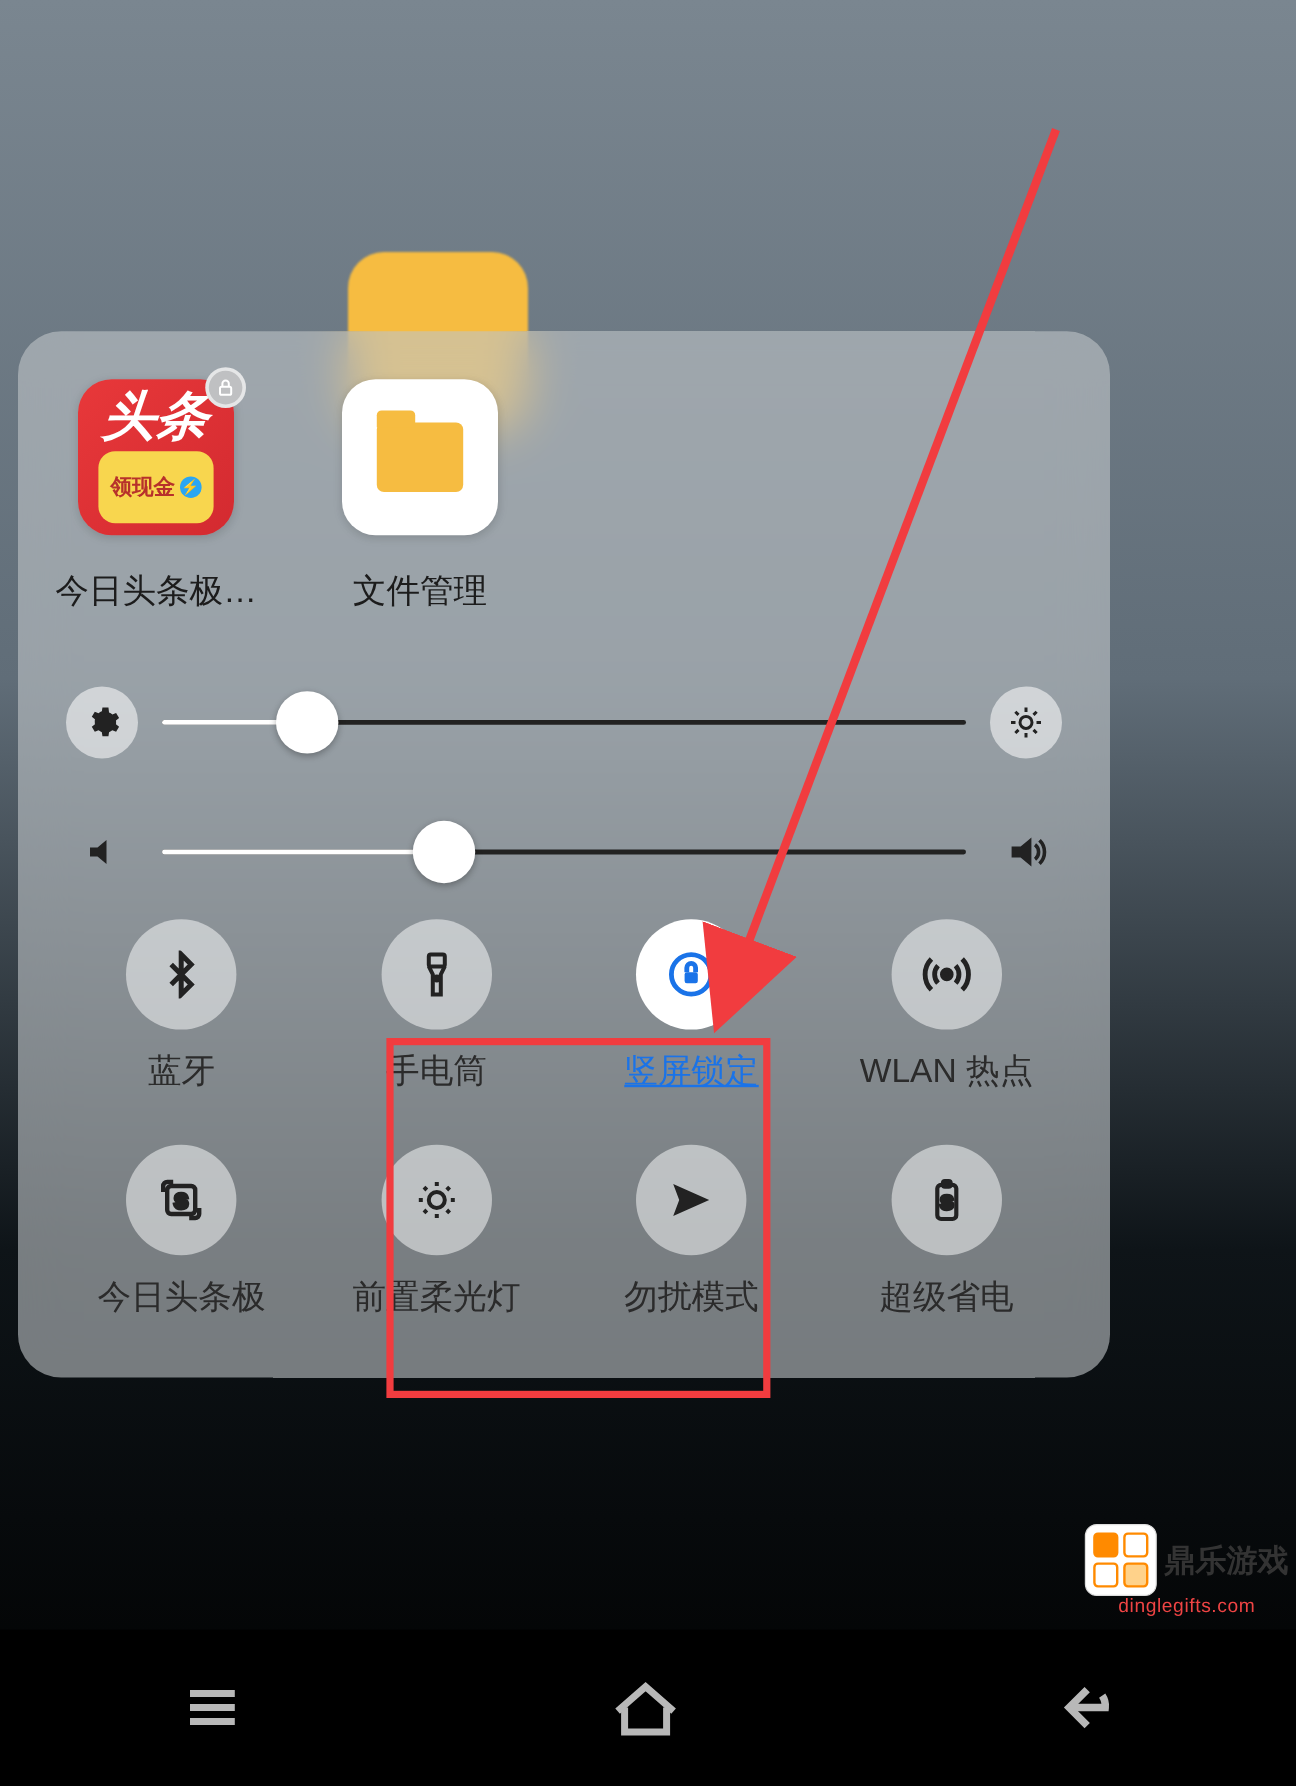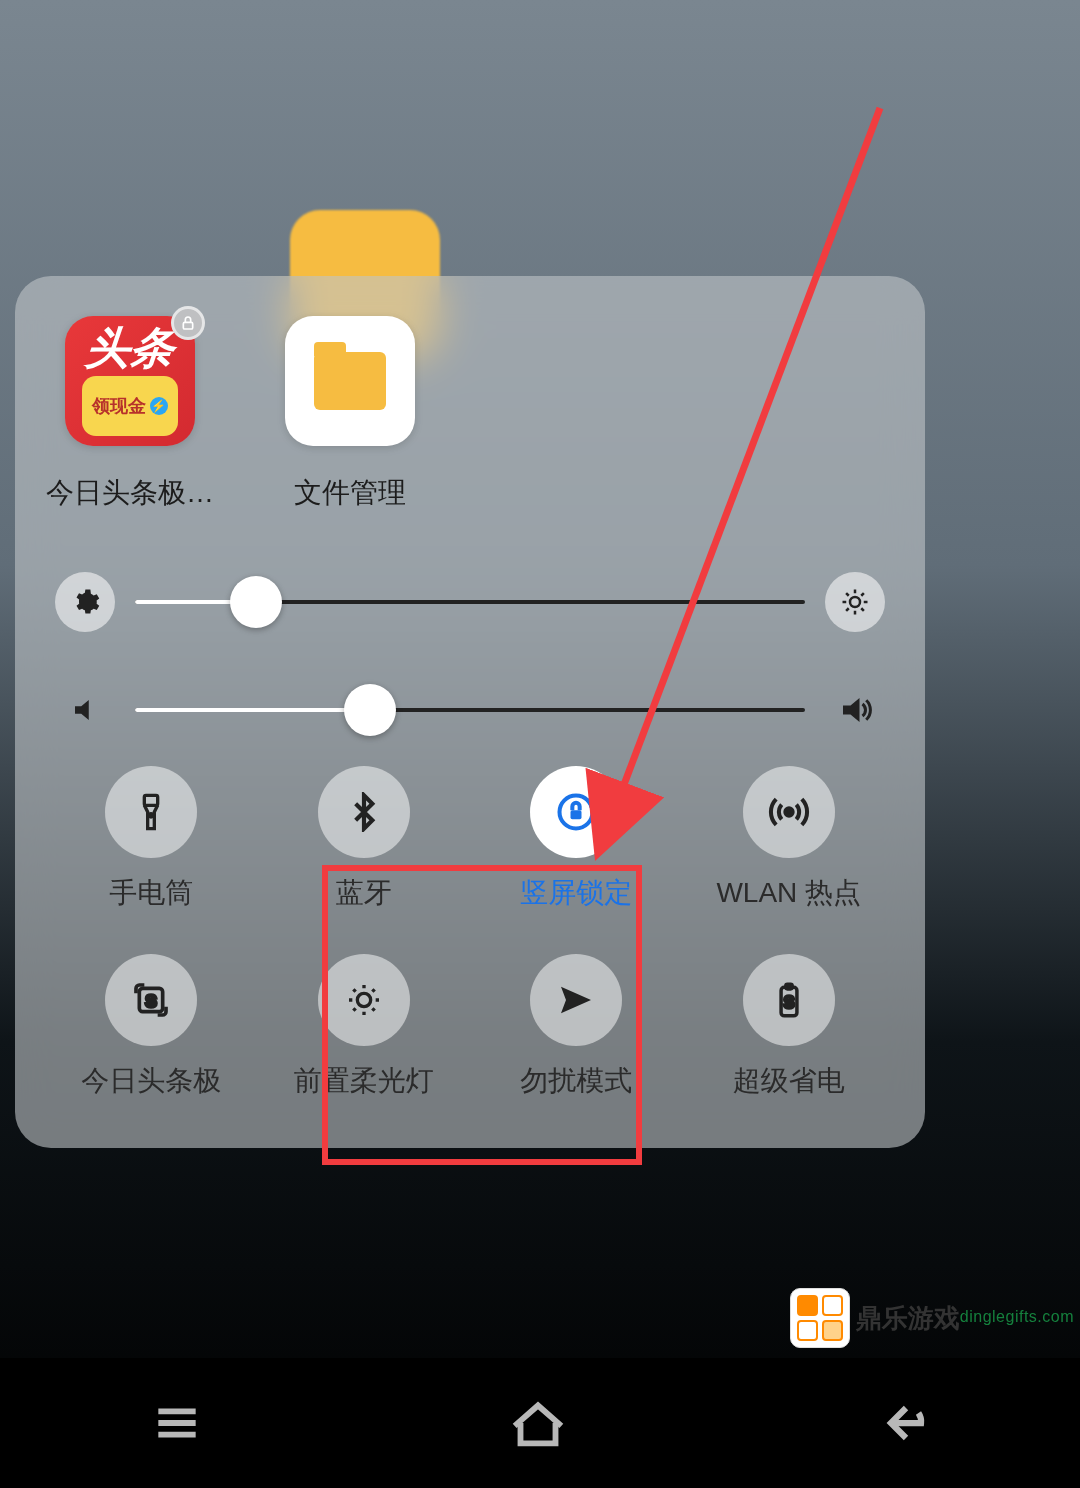--- a/index.html
+++ b/index.html
@@ -56,43 +56,43 @@
   .track.vol::before{content:"";position:absolute;left:0;top:0;height:100%;width:35%;background:#fff;border-radius:2px;}
   .thumb { position:absolute; top:50%; width:52px;height:52px;background:#fff;border-radius:50%;transform:translate(-50%,-50%);box-shadow:0 2px 6px rgba(0,0,0,0.3);}
   .thumb.t1{left:18%;} .thumb.t2{left:35%;}
 
   .toggle-grid { width:100%;}
   .toggle-row { display:flex; justify-content:space-between; margin-top: 26px; }
   .toggle { flex:1; display:flex; flex-direction:column; align-items:center; gap:16px;}
   .toggle-btn { width:92px;height:92px;border-radius:50%;background:rgba(255,255,255,0.5);display:flex;align-items:center;justify-content:center;}
   .toggle-btn.on { background:#fff;}
   .toggle-label { font-size: 28px; color:#2b2b2b; white-space:nowrap; }
-  .toggle-label.on { color:#1A73E8; }
+  .toggle-label.on { color:#1A73E8;text-decoration:underline; }
 
   .highlight-box {
     position:absolute; border:6px solid #F13C3F; left:322px; top:865px; width:320px;height:300px; pointer-events:none;
   }
   .arrow-svg { position:absolute; left:0; top:0; width:1080px; height:1488px; pointer-events:none;}
 
   .navbar {
     position:absolute; left:0; bottom:0; width:1080px; height:130px;
     background:#000; display:flex; align-items:center; justify-content:space-around;
   }
   .nav-glyph { color:#b8b8b8; }
 
   .watermark {
-    position:absolute; right:0; bottom:140px; display:flex; flex-direction:row; align-items:center;
+    position:absolute; right:0; bottom:140px; display:flex; flex-direction:column; align-items:center;
     background:rgba(255,255,255,0.0); padding:4px 6px 0 6px;
   }
   .wm-icon{width:60px;height:60px;background:#fff;border-radius:10px;border:1px solid #ddd;display:grid;grid-template-columns:1fr 1fr;grid-template-rows:1fr 1fr;gap:4px;padding:6px;}
   .wm-icon div{border:2px solid #FF8A00;border-radius:4px;}
   .wm-icon div:nth-child(1){background:#FF8A00;}
   .wm-icon div:nth-child(4){background:#FFD28A;}
   .wm-top{font-size:26px;font-weight:700;color:#333;margin-top:2px;display:flex;align-items:center;gap:6px;}
-  .wm-sub{font-size:16px;color:#15803d;letter-spacing:0.5px;}
+  .wm-sub{font-size:16px;color:#ef4444;letter-spacing:0.5px;}
 
   svg { display:block; }
 </style>
 </head>
 <body>
 
 <div class="bg-folder"></div>
 
 <div class="panel">
 
@@ -152,35 +152,35 @@
           <path d="M4 9v6h5l6 5V4L9 9H4z"></path>
           <path d="M17 8a5 5 0 0 1 0 8M19.5 5.5a9 9 0 0 1 0 13" fill="none" stroke="#222" stroke-width="2"></path>
         </svg>
     </div>
   </div>
 
   <div class="toggle-grid">
     <div class="toggle-row">
       <div class="toggle">
         <div class="toggle-btn">
+            <svg width="40" height="40" viewBox="0 0 24 24" fill="none" stroke="#222" stroke-width="2.5">
+              <path d="M7 7l10 10-5 5V2l5 5L7 17"></path>
+            </svg>
+          </div>
+        <div class="toggle-label">蓝牙</div>
+      </div>
+      <div class="toggle">
+        <div class="toggle-btn">
             <svg width="40" height="40" viewBox="0 0 24 24" fill="none" stroke="#222" stroke-width="2">
               <rect x="8" y="2" width="8" height="6" rx="1"></rect>
               <path d="M8 8l2 4v10h4V12l2-4"></path>
               <circle cx="12" cy="14" r="1" fill="#222"></circle>
             </svg>
           </div>
         <div class="toggle-label">手电筒</div>
-      </div>
-      <div class="toggle">
-        <div class="toggle-btn">
-            <svg width="40" height="40" viewBox="0 0 24 24" fill="none" stroke="#222" stroke-width="2.5">
-              <path d="M7 7l10 10-5 5V2l5 5L7 17"></path>
-            </svg>
-          </div>
-        <div class="toggle-label">蓝牙</div>
       </div>
       <div class="toggle">
         <div class="toggle-btn on">
             <svg width="44" height="44" viewBox="0 0 24 24" fill="none" stroke="#1A73E8" stroke-width="2.2">
               <circle cx="12" cy="12" r="9"></circle>
               <path d="M21 12a9 9 0 0 0-2.6-6.4" stroke-linecap="round"></path>
               <path d="M10 11V9a2 2 0 1 1 4 0v2"></path>
               <rect x="9" y="11" width="6" height="5" rx="1" fill="#1A73E8" stroke="none"></rect>
             </svg>
           </div>

